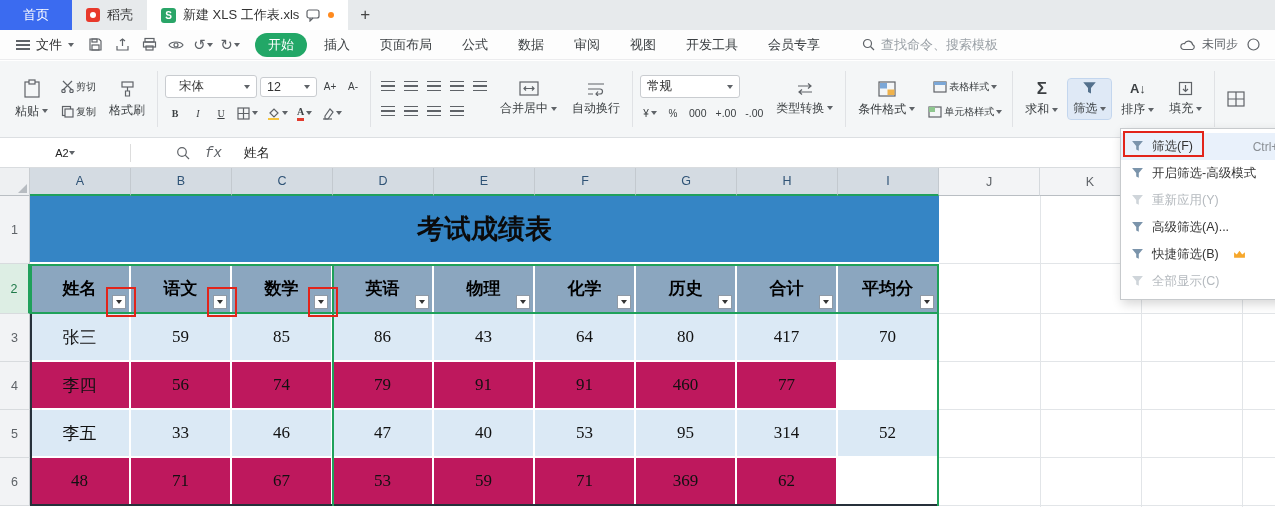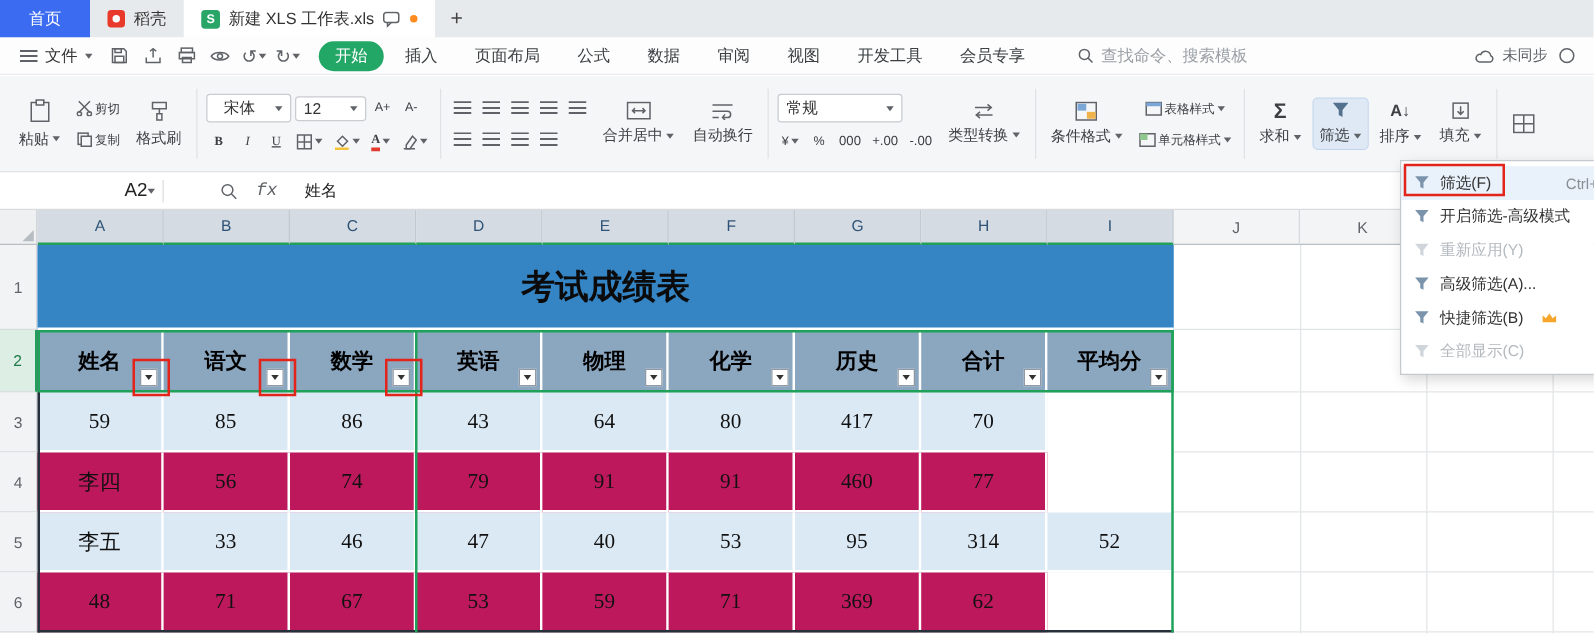--- a/index.html
+++ b/index.html
@@ -42,21 +42,21 @@
 .bold{font-weight:bold;font-family:"Liberation Serif",serif;}
 .ital{font-style:italic;font-family:"Liberation Serif",serif;}
 .unde{text-decoration:underline;font-family:"Liberation Serif",serif;}
 .lines{width:14px;height:11px;background:repeating-linear-gradient(to bottom,#5f6368 0 1.5px,transparent 1.5px 4.5px);}
 .acolor{font-weight:bold;font-family:"Liberation Serif",serif;border-bottom:3px solid #e23b2e;line-height:13px;}
 .filter-active{background:#dfe9f6;outline:1px solid #c3d6ee;}
 .sum-sy{font-size:17px;font-weight:bold;color:#3c4043;line-height:17px;}
 .smalltxt{font-size:10.5px;color:#3c4043;}
 
 .fxbar{left:0;top:138px;width:1275px;height:30px;background:#fff;border-bottom:1px solid #d9dcdf;display:flex;align-items:center;}
-.namebox{width:130px;height:100%;padding:0 6px;display:flex;align-items:center;justify-content:flex-end;font-size:15px;color:#222;}
+.namebox{width:130px;height:100%;padding:0 6px;display:flex;align-items:center;justify-content:center;font-size:11px;color:#222;}
 .fxsep{width:1px;height:18px;background:#ddd;}
 .fxlabel{font-style:italic;font-family:Liberation Mono, monospace;color:#5f6368;font-size:14px;margin:0 10px;}
 .fxval{font-size:13px;color:#222;margin-left:12px;}
 
 .colheads{left:0;top:168px;width:1275px;height:28px;display:flex;}
 .corner{width:30px;position:relative;background:#eef0f2;border-right:1px solid #c9cdd1;border-bottom:1px solid #b9bec3;}
 .corner:after{content:"";position:absolute;right:2px;bottom:2px;border-left:9px solid transparent;border-bottom:9px solid #b7bcc1;}
 .ch{width:101px;display:flex;align-items:center;justify-content:center;font-size:12.5px;background:#f3f4f6;color:#5f6368;border-right:1px solid #d5d9dd;border-bottom:1px solid #b9bec3;}
 .ch.sel{background:#d4dbe2;color:#2f5376;border-bottom:2px solid #21a05c;border-right:1px solid #c3c9cf;}
 .ch.filler{flex:1;border-right:none;}
@@ -221,21 +221,21 @@
       <span class="lbl">
           <span>格式刷</span>
         </span>
     </div>
   </div>
   <div class="vsep"></div>
 
   <div class="grp">
     <div class="colg">
       <div class="srow">
-        <div class="select" style="width:68px;padding-left:13px;">
+        <div class="select" style="width:92px;padding-left:13px;">
             <span>宋体</span>
             <span class="car"></span>
           </div>
         <div class="select" style="width:57px;">
             <span>12</span>
             <span class="car"></span>
           </div>
         <div class="sbtn">A+</div>
         <div class="sbtn">A-</div>
       </div>
@@ -529,20 +529,21 @@
         </span>
       </div>
     <div class="hcell">
         <span>平均分</span>
         <span class="fbox">
           <span class="car"></span>
         </span>
       </div>
   </div>
   <div class="drow light">
+    <div class="dcell">张三</div>
     <div class="dcell">59</div>
     <div class="dcell">85</div>
     <div class="dcell">86</div>
     <div class="dcell">43</div>
     <div class="dcell">64</div>
     <div class="dcell">80</div>
     <div class="dcell">417</div>
     <div class="dcell">70</div>
   </div>
   <div class="drow dark">

